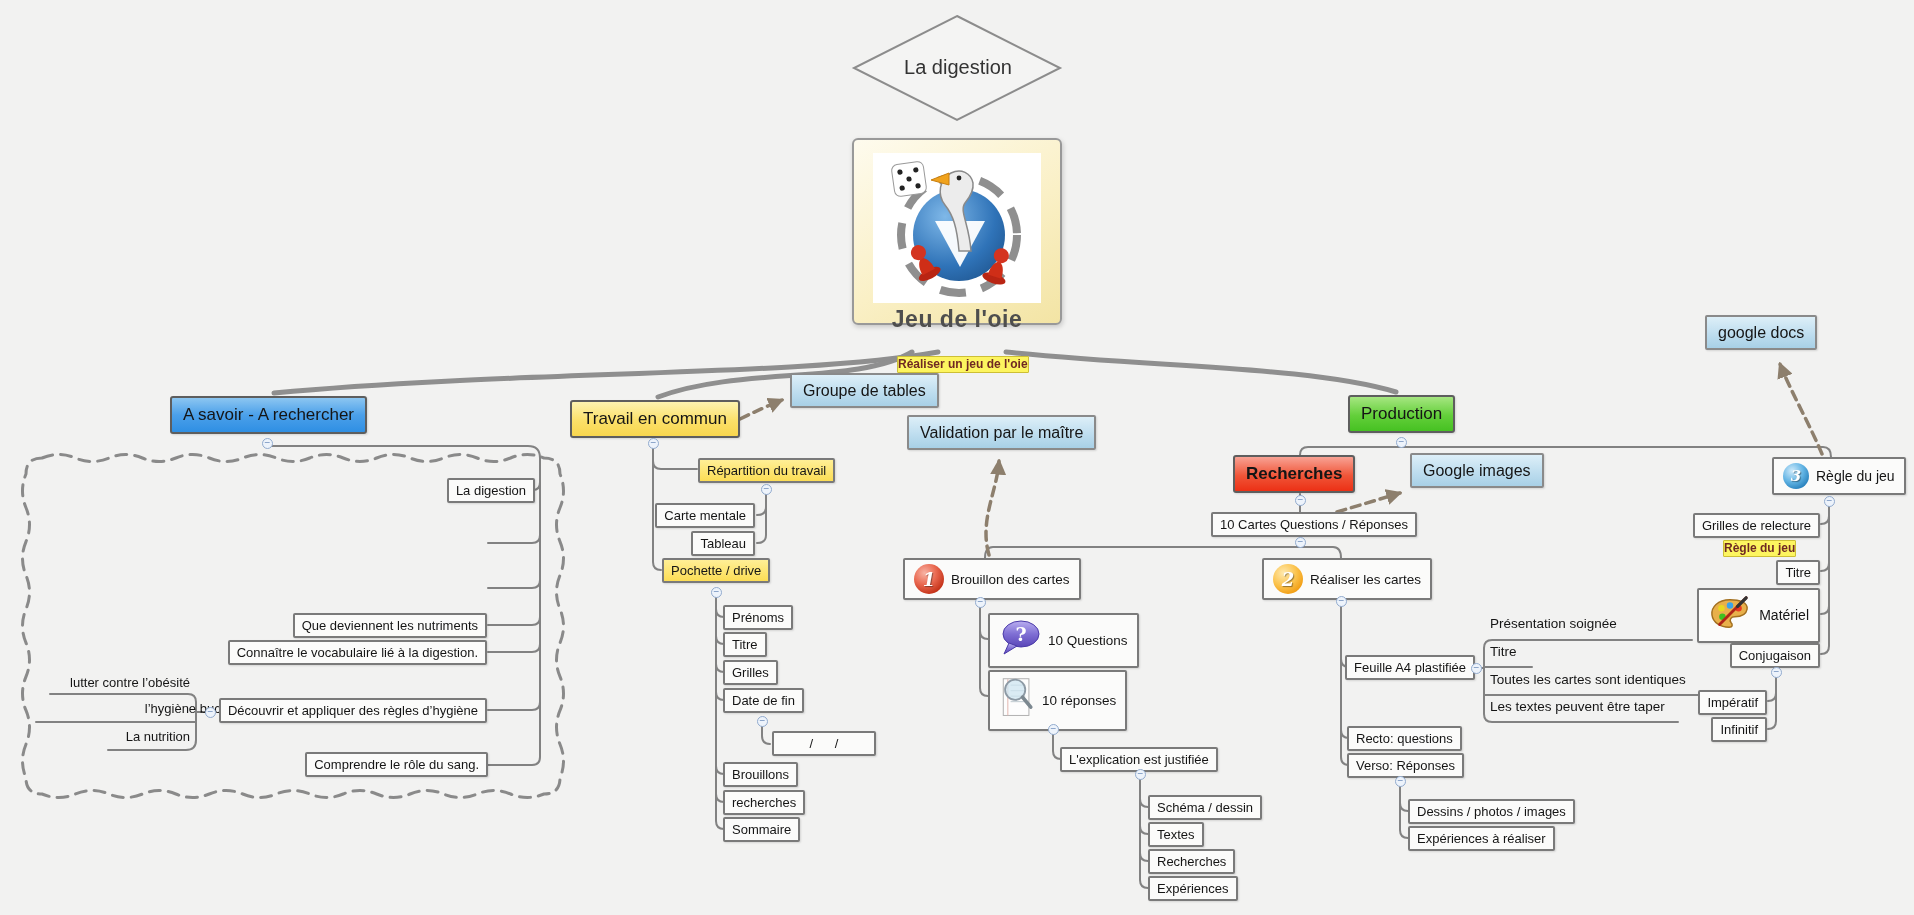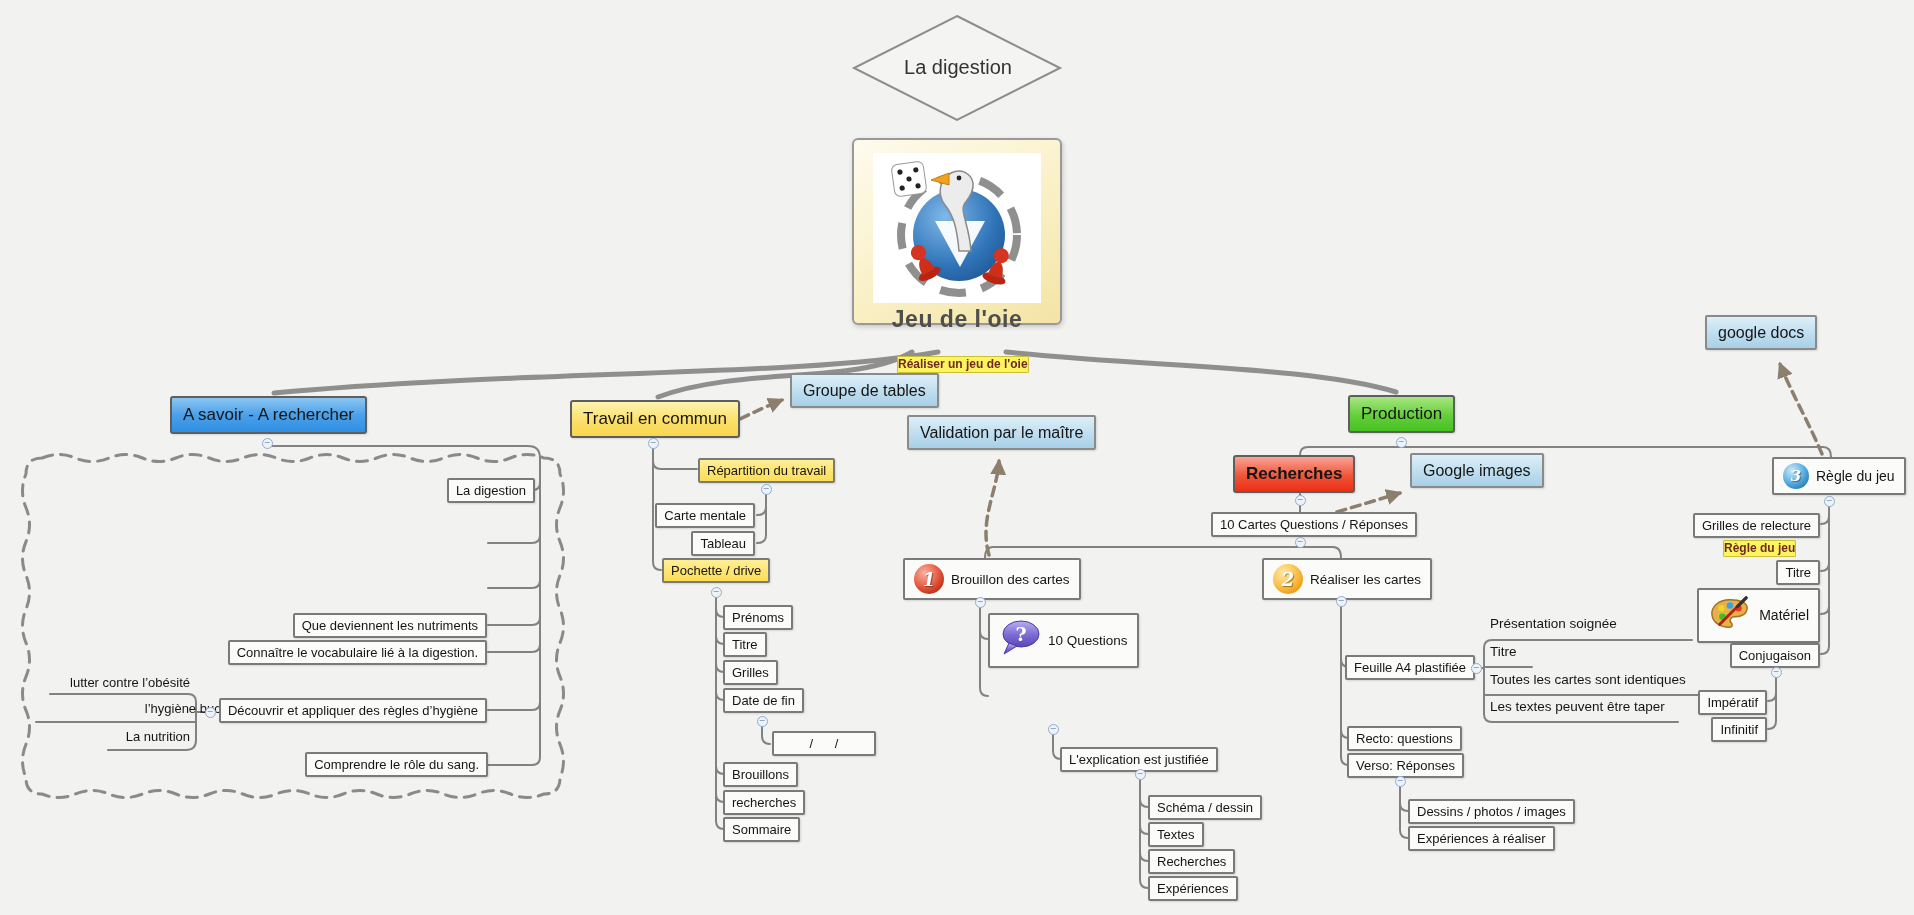--- a/index.html
+++ b/index.html
@@ -218,20 +218,37 @@
               <stop offset="1" stop-color="#5a46b8"></stop>
         </linearGradient>
           </defs>
         <ellipse cx="22" cy="15" rx="18" ry="13" fill="url(#qg)" stroke="#4a3aa8"></ellipse>
         <path d="M10 24 L5 35 L18 27 Z" fill="url(#qg)" stroke="#4a3aa8"></path>
         <text x="22" y="22" text-anchor="middle" font-size="19" font-weight="bold" fill="#fff" font-family="DejaVu Serif, serif">?</text>
       </svg>
     </span>
     <span style="font-size:13.5px">10 Questions</span>
   </div>
+  <div class="node iconbox" style="left:988px;top:670px">
+    <span>
+      <svg width="36" height="44" viewBox="0 0 38 48">
+        <rect x="4" y="3" width="28" height="40" fill="#fdfdfd" stroke="#aaaaaa"></rect>
+        <line x1="9" y1="3.5" x2="9" y2="43" stroke="#e0b0a8"></line>
+        <g stroke="#b9c4cc">
+            <line x1="12" y1="10" x2="28" y2="10"></line>
+            <line x1="12" y1="16" x2="28" y2="16"></line>
+          <line x1="12" y1="22" x2="28" y2="22"></line>
+            <line x1="12" y1="28" x2="28" y2="28"></line>
+          </g>
+        <circle cx="17" cy="15" r="11" fill="rgba(205,228,240,0.75)" stroke="#8d9aa5" stroke-width="2"></circle>
+        <line x1="25" y1="23" x2="34" y2="34" stroke="#7c8890" stroke-width="4" stroke-linecap="round"></line>
+      </svg>
+    </span>
+    <span style="font-size:13.5px">10 réponses</span>
+  </div>
   <div class="node" style="left:1060px;top:747px">L'explication est justifiée</div>
   <div class="node" style="left:1148px;top:795px">Schéma / dessin</div>
   <div class="node" style="left:1148px;top:822px">Textes</div>
   <div class="node" style="left:1148px;top:849px">Recherches</div>
   <div class="node" style="left:1148px;top:876px">Expériences</div>
 
   <div class="node iconbox" style="left:1262px;top:558px">
     <span class="badge b2">2</span>
     <span style="font-size:13.5px">Réaliser les cartes</span>
   </div>

